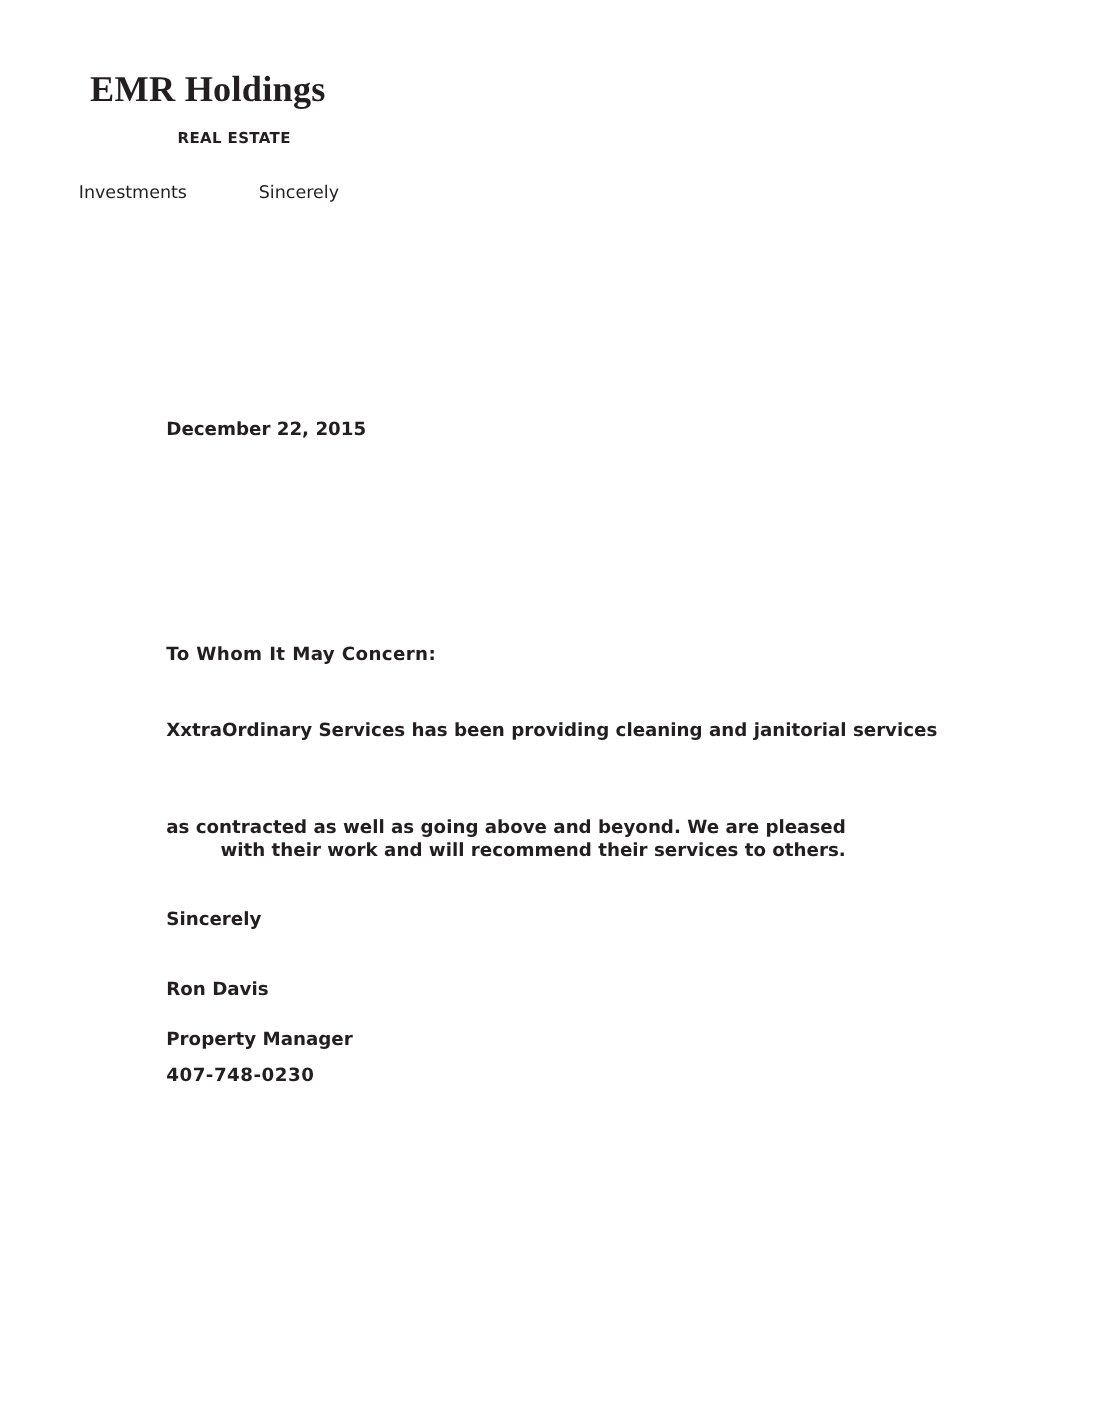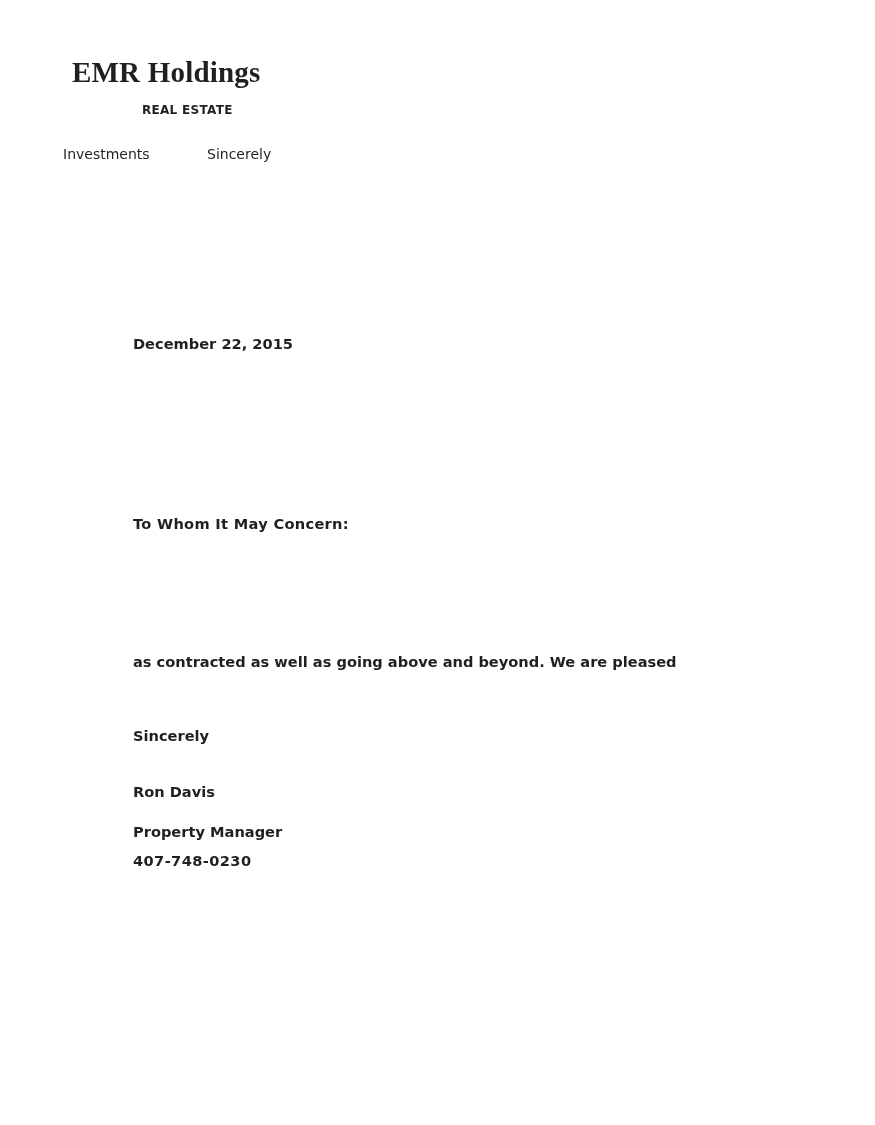--- a/index.html
+++ b/index.html
@@ -29,23 +29,25 @@
   <div class="abs subtitle">REAL ESTATE</div>
   <div class="abs tag tag1">Investments</div>
   <div class="abs tag tag2">Sincerely</div>
 </div>
 
 <div>
   <div class="abs body-text date">December 22, 2015</div>
   <div class="abs body-text salutation">To Whom It May Concern:</div>
 
   <div class="abs body-text para1">
+    <span class="line">XxtraOrdinary Services has been providing cleaning and janitorial services</span>
   </div>
 
   <div class="abs body-text para2">
     <span class="line">as contracted as well as going above and beyond. We are pleased</span>
+    <span class="line">with their work and will recommend their services to others.</span>
   </div>
 
   <div class="abs body-text closing">Sincerely</div>
   <div class="abs body-text sig-name">Ron Davis</div>
   <div class="abs body-text sig-title">Property Manager</div>
   <div class="abs body-text sig-phone">407-748-0230</div>
 </div>
 
 </body></html>

